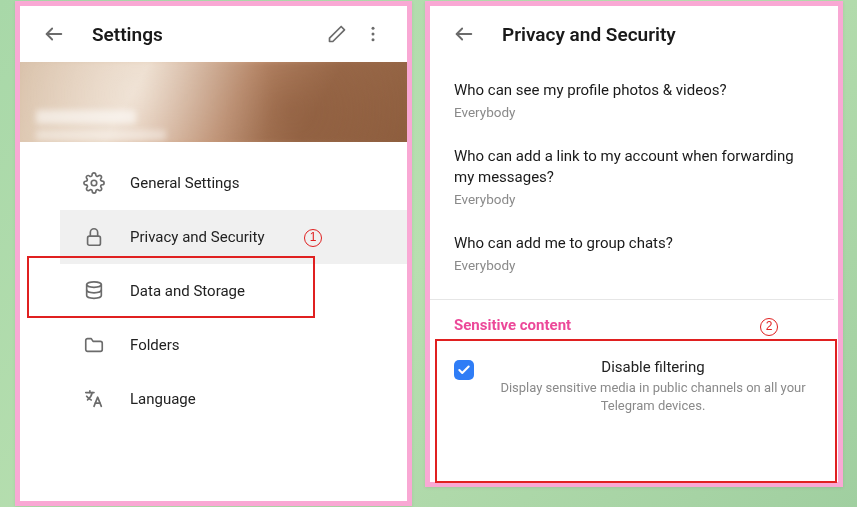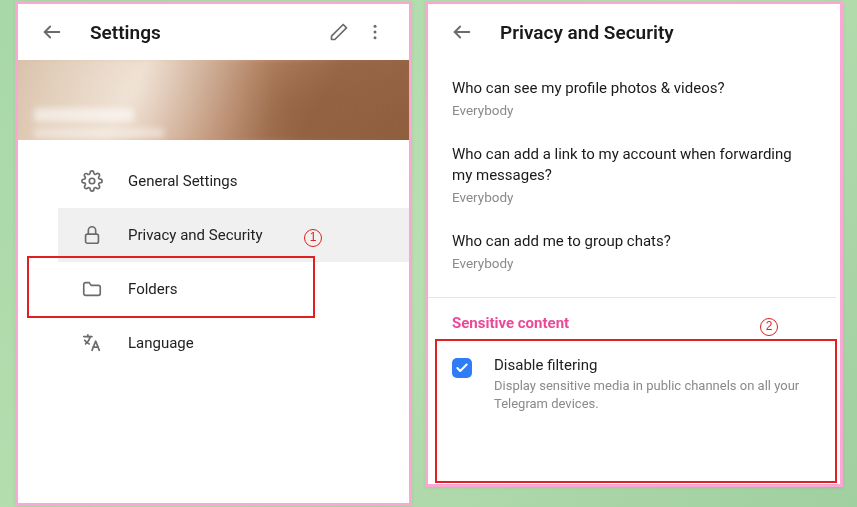--- a/index.html
+++ b/index.html
@@ -7,21 +7,21 @@
     font-family: -apple-system, BlinkMacSystemFont, "Segoe UI", Roboto, Arial, sans-serif;
     background: linear-gradient(135deg, #a8d8a8 0%, #b8dfb0 50%, #a0cfa0 100%);
     width: 857px;
     height: 507px;
     overflow: hidden;
     position: relative;
   }
   .panel {
     position: absolute;
     background: #fff;
-    border: 3px solid #f9a8d4;
+    border: 5px solid #f9a8d4;
     box-shadow: 0 1px 3px rgba(0,0,0,0.08);
   }
   .panel-left { left: 15px; top: 1px; width: 397px; height: 505px; }
   .panel-right { left: 425px; top: 1px; width: 418px; height: 486px; }
 
   .header {
     display: flex;
     align-items: center;
     height: 56px;
     padding: 0 16px;
@@ -89,21 +89,21 @@
   .menu-item .mi-label { font-size: 15px; }
 
   .privacy-body { padding: 18px 28px 0 24px; }
   .priv-row { margin-bottom: 26px; }
   .priv-row .q { font-size: 15px; color: #1a1a1a; line-height: 1.35; }
   .priv-row .a { font-size: 13.5px; color: #8a8a8a; margin-top: 4px; }
 
   .section-divider { height:1px; background:#e6e6e6; margin: 0 -24px 16px -24px; }
   .section-title { font-size: 15px; color: #ec4899; font-weight: 700; margin-bottom: 24px; }
 
-  .check-row { display:flex; align-items:flex-start; gap: 22px; }
+  .check-row { display:flex; align-items:flex-start; gap: 22px; text-align: center; }
   .checkbox {
     width: 20px; height: 20px;
     border-radius: 5px;
     background: #2f7df6;
     display:flex; align-items:center; justify-content:center;
     flex-shrink:0;
     margin-top: 2px;
   }
   .check-text .t { font-size: 15px; color:#222; }
   .check-text .d { font-size: 13px; color:#8a8a8a; margin-top:3px; line-height:1.35; }
@@ -174,20 +174,30 @@
         <svg width="22" height="22" viewBox="0 0 24 24" fill="none" stroke="currentColor" stroke-width="1.8" stroke-linecap="round" stroke-linejoin="round">
             <rect x="5" y="11" width="14" height="10" rx="2"></rect>
             <path d="M8 11V7a4 4 0 0 1 8 0v4"></path>
           </svg>
       </span>
       <span class="mi-label">Privacy and Security</span>
     </div>
     <div class="menu-item">
       <span class="mi-icon">
         <svg width="22" height="22" viewBox="0 0 24 24" fill="none" stroke="currentColor" stroke-width="1.8" stroke-linecap="round" stroke-linejoin="round">
+            <ellipse cx="12" cy="5" rx="8" ry="3"></ellipse>
+            <path d="M4 5v6c0 1.66 3.58 3 8 3s8-1.34 8-3V5"></path>
+            <path d="M4 11v6c0 1.66 3.58 3 8 3s8-1.34 8-3v-6"></path>
+          </svg>
+      </span>
+      <span class="mi-label">Data and Storage</span>
+    </div>
+    <div class="menu-item">
+      <span class="mi-icon">
+        <svg width="22" height="22" viewBox="0 0 24 24" fill="none" stroke="currentColor" stroke-width="1.8" stroke-linecap="round" stroke-linejoin="round">
             <path d="M3 7a2 2 0 0 1 2-2h4l2 3h8a2 2 0 0 1 2 2v7a2 2 0 0 1-2 2H5a2 2 0 0 1-2-2V7z"></path>
           </svg>
       </span>
       <span class="mi-label">Folders</span>
     </div>
     <div class="menu-item">
       <span class="mi-icon">
         <svg width="22" height="22" viewBox="0 0 24 24" fill="none" stroke="currentColor" stroke-width="1.8" stroke-linecap="round" stroke-linejoin="round">
             <path d="M3 5h9"></path>
             <path d="M7.5 3v2"></path>

